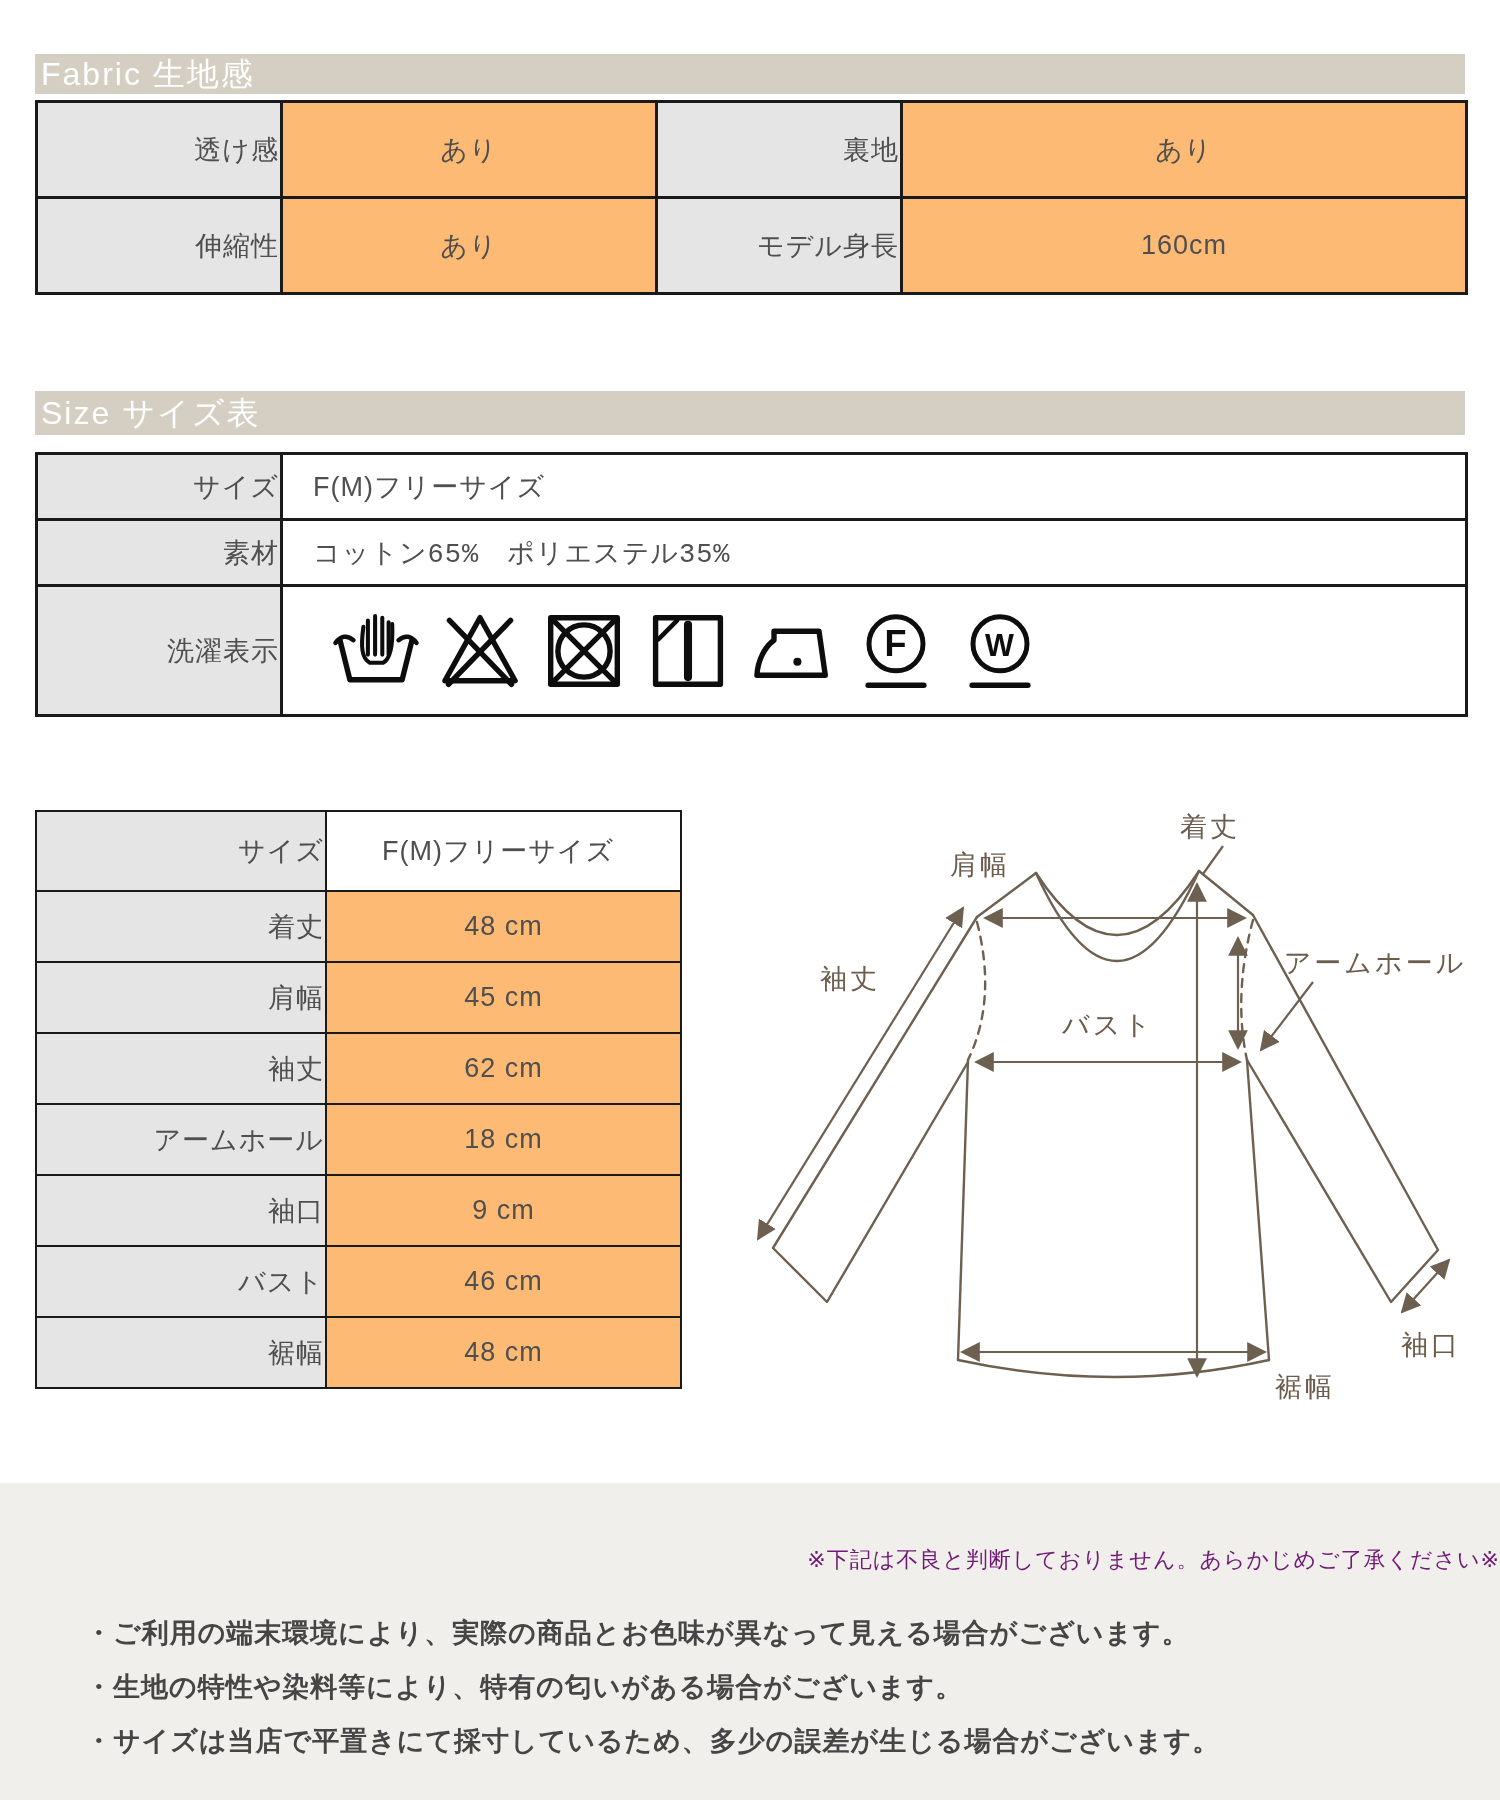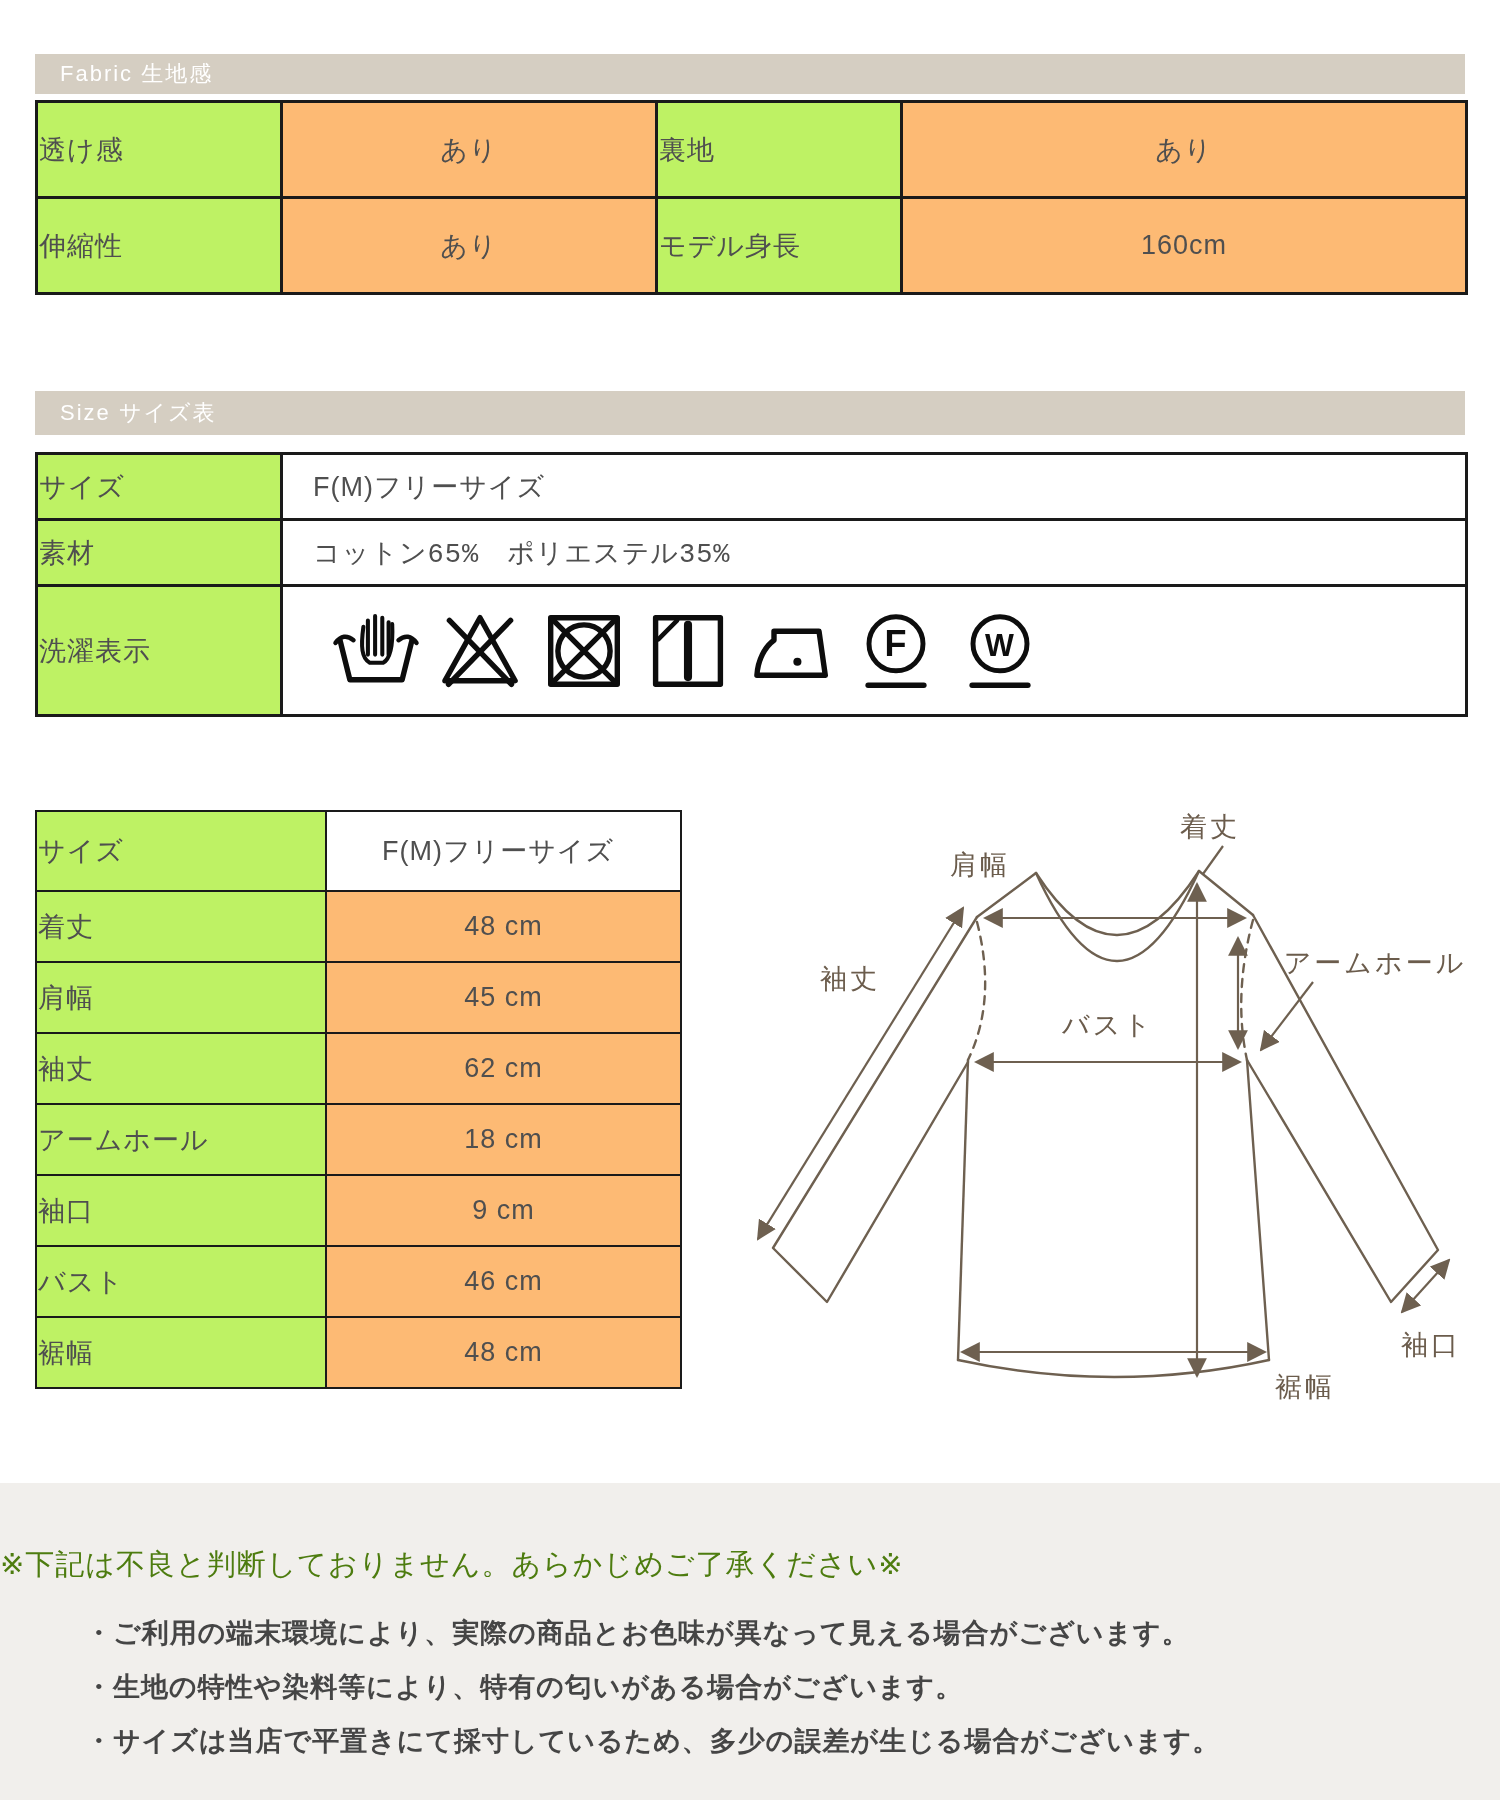--- a/index.html
+++ b/index.html
@@ -3,29 +3,29 @@
 <meta charset="utf-8">
 <style>
   html,body{margin:0;padding:0;}
   body{
     width:1500px;height:1800px;position:relative;background:#ffffff;
     font-family:"Liberation Sans","DejaVu Sans",sans-serif;color:#4f4f4f;
     overflow:hidden;
   }
   .banner{
     position:absolute;left:35px;width:1430px;height:42px;
-    background:#d5cec2;color:#ffffff;font-size:22px;line-height:42px;
-    padding-left:25px;box-sizing:border-box;letter-spacing:2px;
+    background:#d5cec2;color:#ffffff;font-size:32px;line-height:42px;
+    padding-left:6px;box-sizing:border-box;letter-spacing:2px;
   }
   #banner-fabric{top:54px;height:40px;line-height:40px;}
   #banner-size{top:391px;height:44px;line-height:44px;}
 
   table{border-collapse:collapse;position:absolute;table-layout:fixed;}
   td{border:3px solid #1a1a1a;font-size:27px;color:#4f4f4f;letter-spacing:1px;box-sizing:border-box;}
-  .lab{background:#bef264;text-align:left;}
+  .lab{background:#e5e5e5;text-align:right;}
   .val{background:#fdba74;text-align:center;}
   .val-left{background:#ffffff;text-align:left;padding-left:30px;}
 
   #fabric-table{left:35px;top:100px;width:1430px;}
   #fabric-table td{height:96px;}
 
   #size-table{left:35px;top:452px;width:1430px;}
   #size-table tr.r-size td{height:66px;}
   #size-table tr.r-mat td{height:66px;font-family:Liberation Mono, monospace;}
   #size-table tr.r-care td{height:130px;}
@@ -46,21 +46,21 @@
   .arrow{stroke:#6e6050;stroke-width:2.2;fill:none;
          marker-start:url(#ah);marker-end:url(#ah);}
   .pointer{stroke:#6e6050;stroke-width:2.2;fill:none;}
   .pointer-end{marker-end:url(#ah);}
   .dlabel{fill:#6b5c4c;font-size:27px;letter-spacing:3px;text-anchor:middle;font-weight:500;}
 
   #notes{
     position:absolute;left:0;top:1483px;width:1500px;height:317px;
     background:#f1efec;box-sizing:border-box;padding-top:62px;
   }
-  #notes-title{text-align:left;color:#4d7c0f;font-size:29px;letter-spacing:1px;height:34px;}
+  #notes-title{text-align:right;color:#701a75;font-size:22px;letter-spacing:1px;height:34px;}
   #notes-items{margin-top:36px;}
   .note-item{margin:18px 40px 0 85px;font-size:27px;color:#454545;letter-spacing:1px;font-weight:bold;}
 </style>
 </head>
 <body>
 
 <div class="banner" id="banner-fabric">Fabric 生地感</div>
 
 <table id="fabric-table">
   <colgroup>

